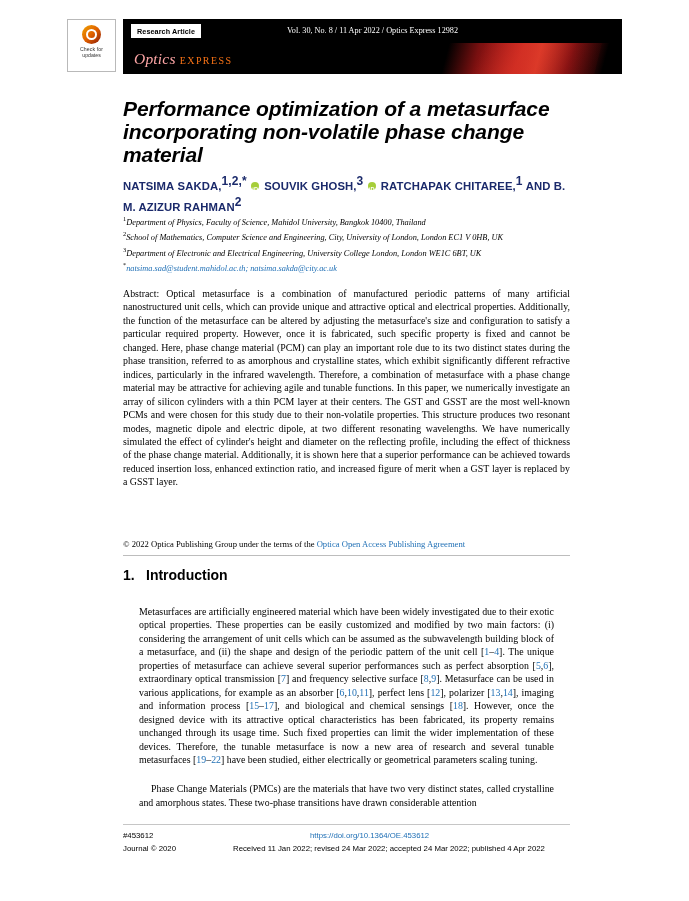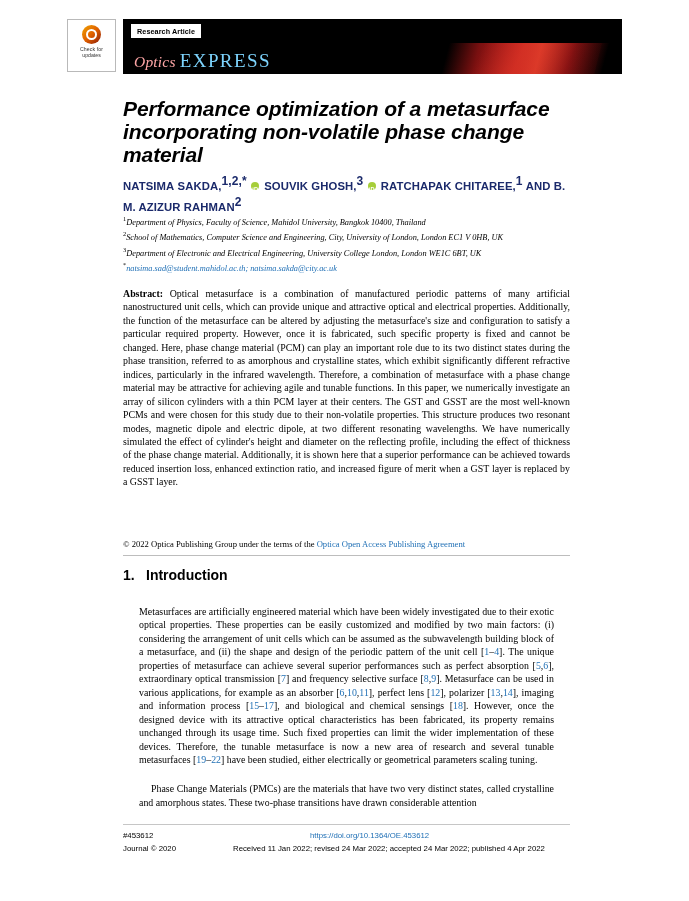--- a/index.html
+++ b/index.html
@@ -135,21 +135,21 @@
   .brand {
     position: absolute;
     left: 11px;
     top: 7px;
     font-family: "Liberation Serif", serif;
     font-size: 15.5px;
     letter-spacing: 0.2px;
     white-space: nowrap;
   }
   .brand .b1 { color: #fca5a5; font-style: italic; }
-  .brand .b2 { color: #7dd3fc; font-size: 19px; letter-spacing: 1.4px; }
+  .brand .b2 { color: #f97316; font-size: 10px; letter-spacing: 1.4px; }
 
   
   .title {
     position: absolute;
     left: 123px;
     top: 97px;
     width: 440px;
     font-family: "Liberation Sans", sans-serif;
     font-size: 21px;
     font-weight: bold;
@@ -220,21 +220,21 @@
     position: absolute;
     left: 123px;
     top: 287px;
     width: 447px;
     font-family: "Liberation Serif", serif;
     font-size: 9.9px;
     line-height: 13.45px;
     text-align: justify;
     color: #000;
   }
-  .abstract b { font-weight: bold; }
+  .abstract b { font-weight: normal; }
 
   
   .license {
     position: absolute;
     left: 123px;
     top: 539px;
     width: 450px;
     font-family: "Liberation Serif", serif;
     font-size: 8.6px;
     color: #000;
@@ -309,20 +309,21 @@
   <div class="header">
 
     <div class="crossmark">
       <div class="cm-circle"></div>
       <div class="cm-l1">Check for</div>
       <div class="cm-l2">updates</div>
     </div>
 
     <div class="hdr-top">
       <div class="hdr-tag">Research Article</div>
+      <div class="hdr-cite">Vol. 30, No. 8 / 11 Apr 2022 / Optics Express   12982</div>
     </div>
 
     <div class="hdr-bottom">
       <div class="swoosh"></div>
       <div class="swoosh2"></div>
       <div class="brand">
         <span class="b1">Optics</span>
         <span class="b2">EXPRESS</span>
       </div>
     </div>

